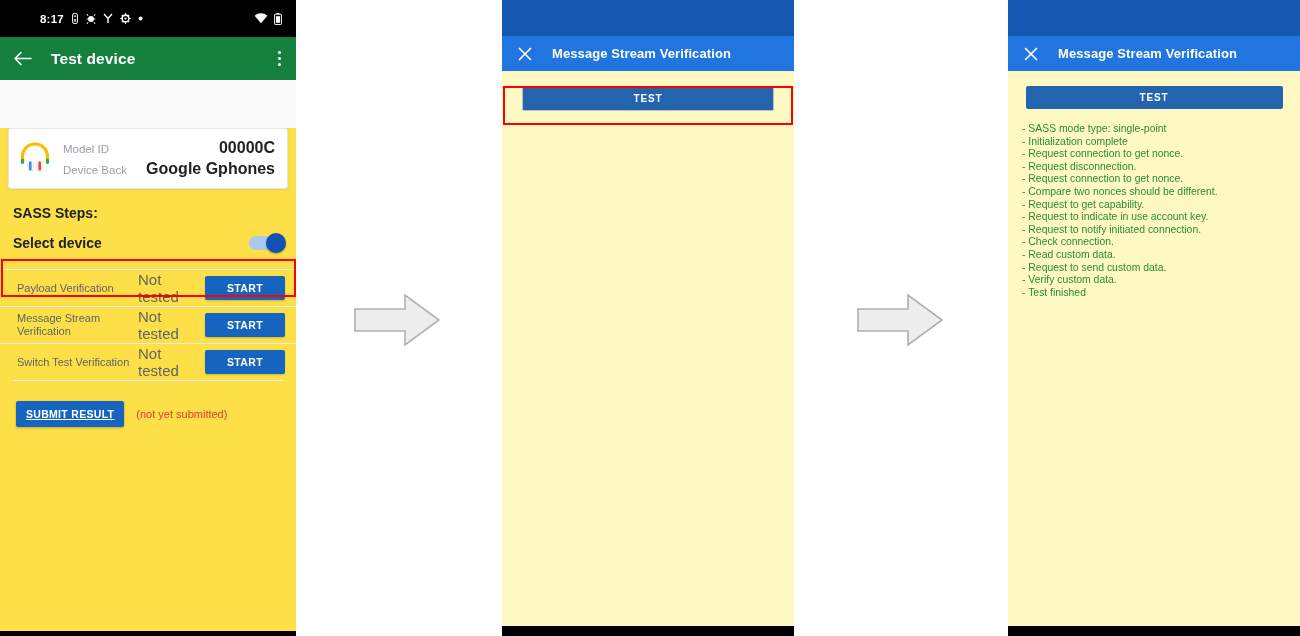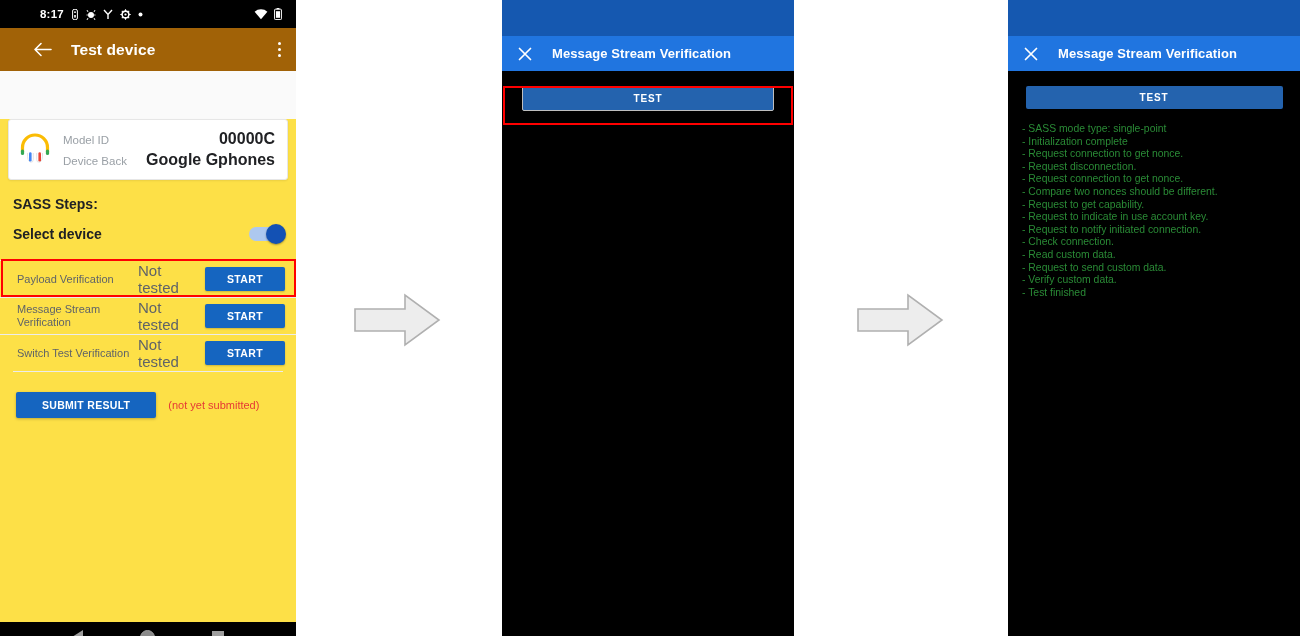--- a/index.html
+++ b/index.html
@@ -23,21 +23,21 @@
     height: 636px;
     background: #fafafa;
     overflow: hidden;
   }
   .phone-1 { left: 0px;    width: 296px; }
   .phone-2 { left: 502px;  width: 292px; }
   .phone-3 { left: 1008px; width: 292px; }
 
   
   .statusbar {
-    height: 28px;
+    height: 37px;
     background: #000000;
     display: flex;
     align-items: center;
     position: relative;
     color: #ffffff;
   }
   .sb-left {
     display: flex;
     align-items: center;
     gap: 7px;
@@ -50,26 +50,25 @@
     position: absolute;
     right: 14px;
     display: flex;
     align-items: center;
     gap: 6px;
   }
   .sb-icon { display: inline-flex; align-items: center; }
 
   .appbar {
     height: 43px;
-    background: #a16207;
+    background: #15803d;
     display: flex;
     align-items: center;
     color: #ffffff;
     position: relative;
-    padding-left: 20px;
   }
   .appbar .back { margin-left: 13px; display: inline-flex; }
   .appbar .title {
     margin-left: 19px;
     font-size: 15.5px;
     font-weight: bold;
     letter-spacing: .1px;
   }
   .appbar .overflow {
     position: absolute;
@@ -181,24 +180,25 @@
     gap: 12px;
     margin: 20px 0 0 16px;
   }
   .btn-submit {
     background: #1565c0;
     color: #ffffff;
     border: none;
     font-size: 10.5px;
     font-weight: bold;
     letter-spacing: .3px;
-    padding: 7px 26px;
+    padding: 7px 10px;
     border-radius: 2px;
     cursor: pointer;
     box-shadow: 0 1px 3px rgba(0,0,0,.25);
+    text-decoration: underline;
   }
   .submit-note { color: #e53935; font-size: 11px; }
 
   .navbar {
     position: absolute;
     bottom: 0; left: 0; right: 0;
     height: 30px;
     background: #000000;
     display: flex;
     align-items: center;
@@ -231,21 +231,21 @@
     color: #ffffff;
   }
   .dlg-appbar .x { margin-left: 16px; display: inline-flex; }
   .dlg-appbar .t {
     margin-left: 20px;
     font-size: 13px;
     font-weight: bold;
     letter-spacing: .1px;
   }
   .dlg-body {
-    background: #000000;
+    background: #fef9c3;
     position: absolute;
     top: 71px;
     bottom: 0;
     left: 0; right: 0;
   }
   .btn-test {
     display: block;
     margin: 15px auto 0 auto;
     width: 252px;
     height: 25px;

